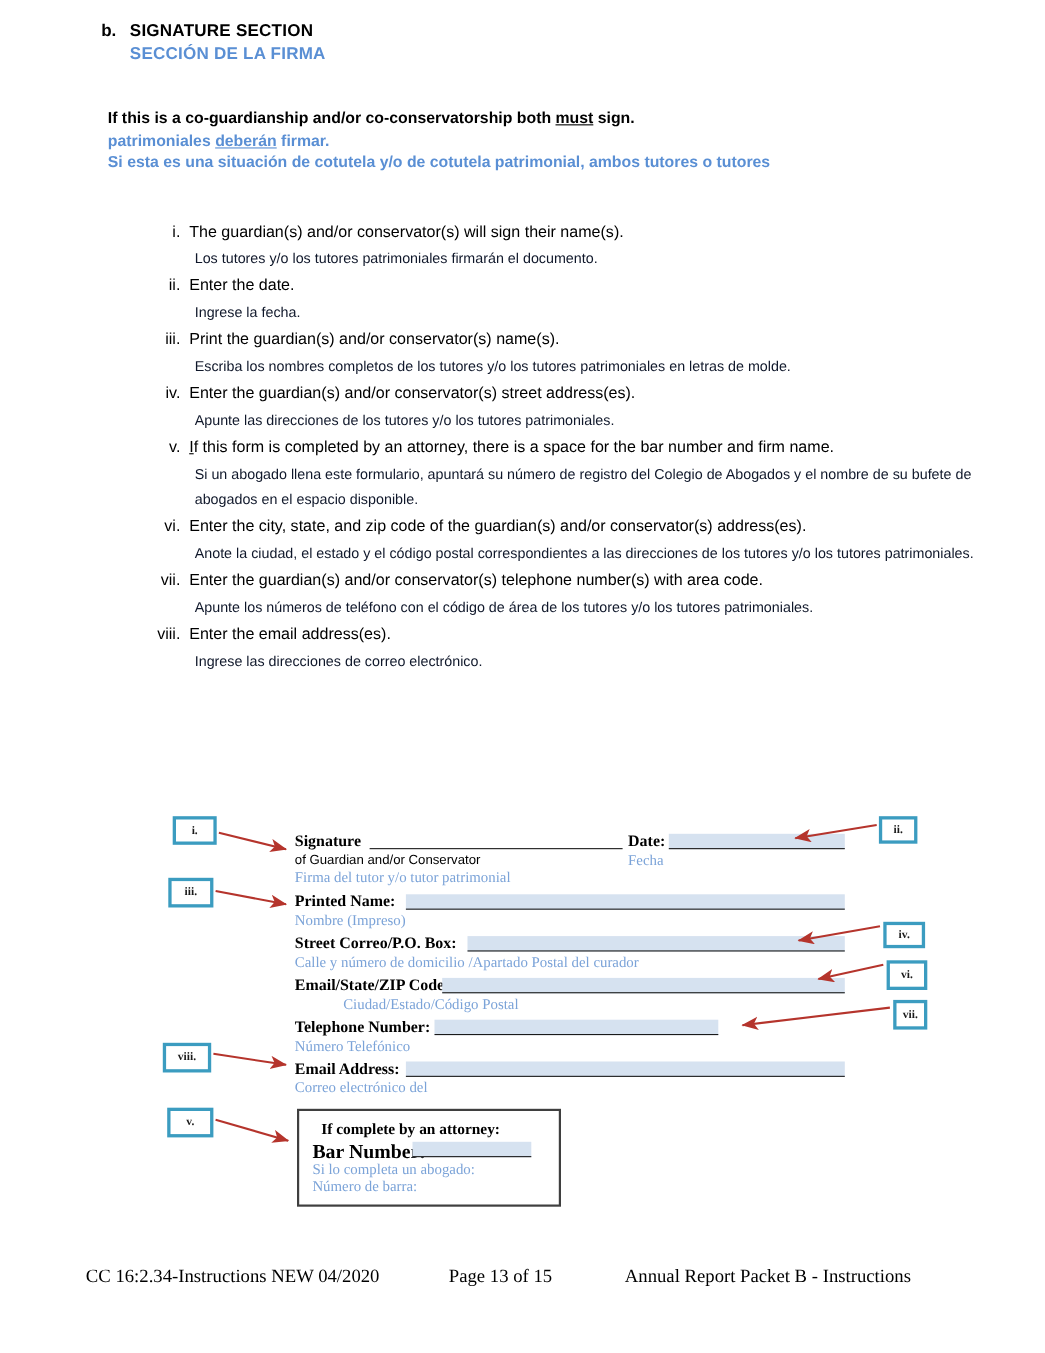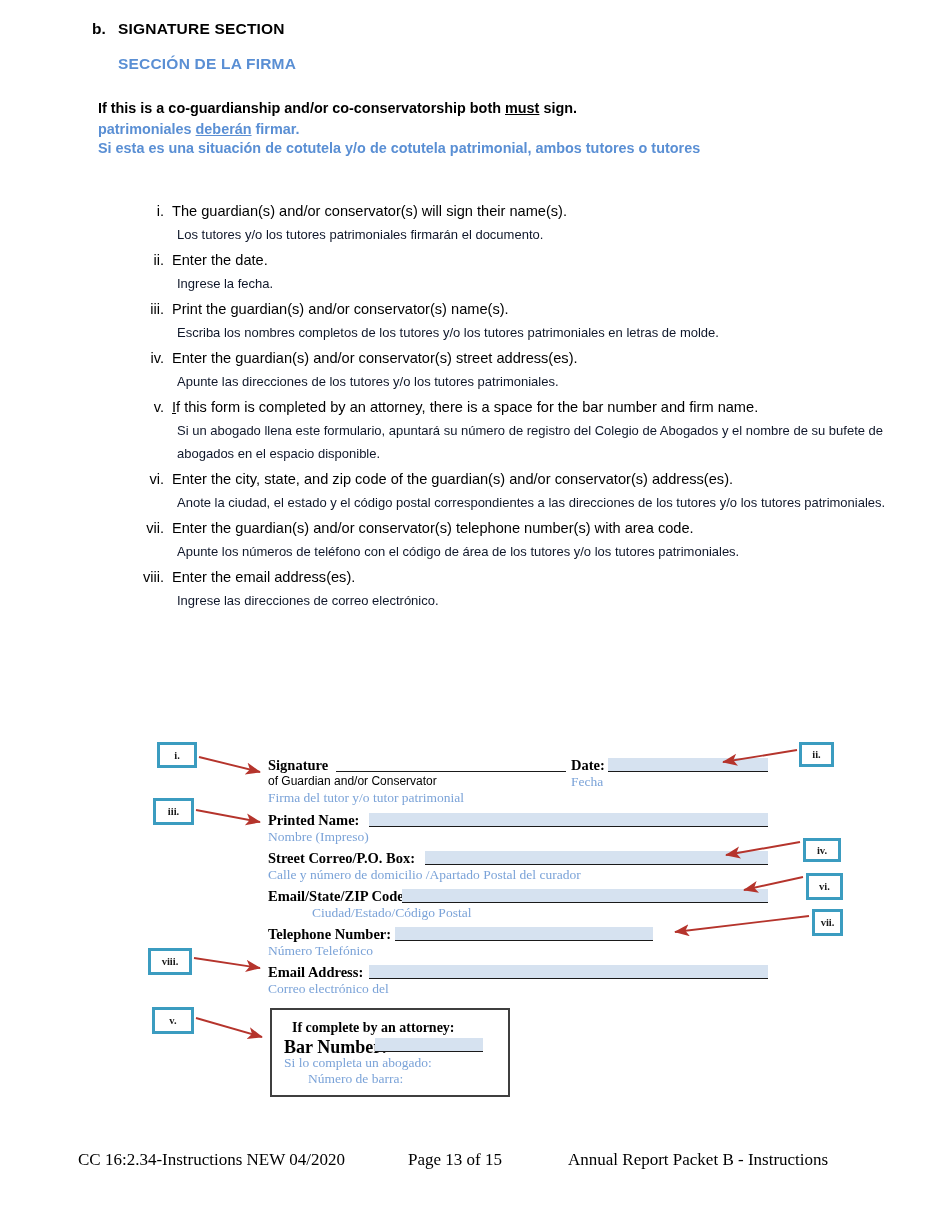--- a/index.html
+++ b/index.html
@@ -35,21 +35,21 @@
   .head-en {
     font-size: 15.5px;
     font-weight: bold;
     letter-spacing: 0.2px;
   }
   .head-es {
     font-size: 15.5px;
     font-weight: bold;
     color: #5a8fd4;
     margin-left: 26px;
-    margin-top: 17px;
+    margin-top: 3px;
     letter-spacing: 0.2px;
   }
 
   
   #intro-block {
     position: absolute;
     left: 98px;
     top: 99px;
     width: 790px;
   }
@@ -323,21 +323,21 @@
   <div class="abs fill" style="left:101px; top:208px; width:399px;"></div>
   <div class="abs f-sub" style="left:0px; top:224px;">Correo electrónico del</div>
 
 </div>
 
 <div id="attorney-box">
   <div class="abs f-label" style="left:20px; top:10px; font-size:14px;">If complete by an attorney:</div>
   <div class="abs f-label" style="left:12px; top:27px; font-size:18px;">Bar Number:</div>
   <div class="abs fill" style="left:103px; top:28px; width:108px;"></div>
   <div class="abs f-sub" style="left:12px; top:45px;">Si lo completa un abogado:</div>
-  <div class="abs f-sub" style="left:12px; top:61px;margin-left:24px;">Número de barra:</div>
+  <div class="abs f-sub" style="left:12px; top:61px;">Número de barra:</div>
 </div>
 
 <div class="callout" style="left:157px; top:742px; width:40px; height:26px;">
   <span>i.</span>
 </div>
 <div class="callout" style="left:799px; top:742px; width:35px; height:25px;">
   <span>ii.</span>
 </div>
 <div class="callout" style="left:153px; top:798px; width:41px; height:27px;">
   <span>iii.</span>

